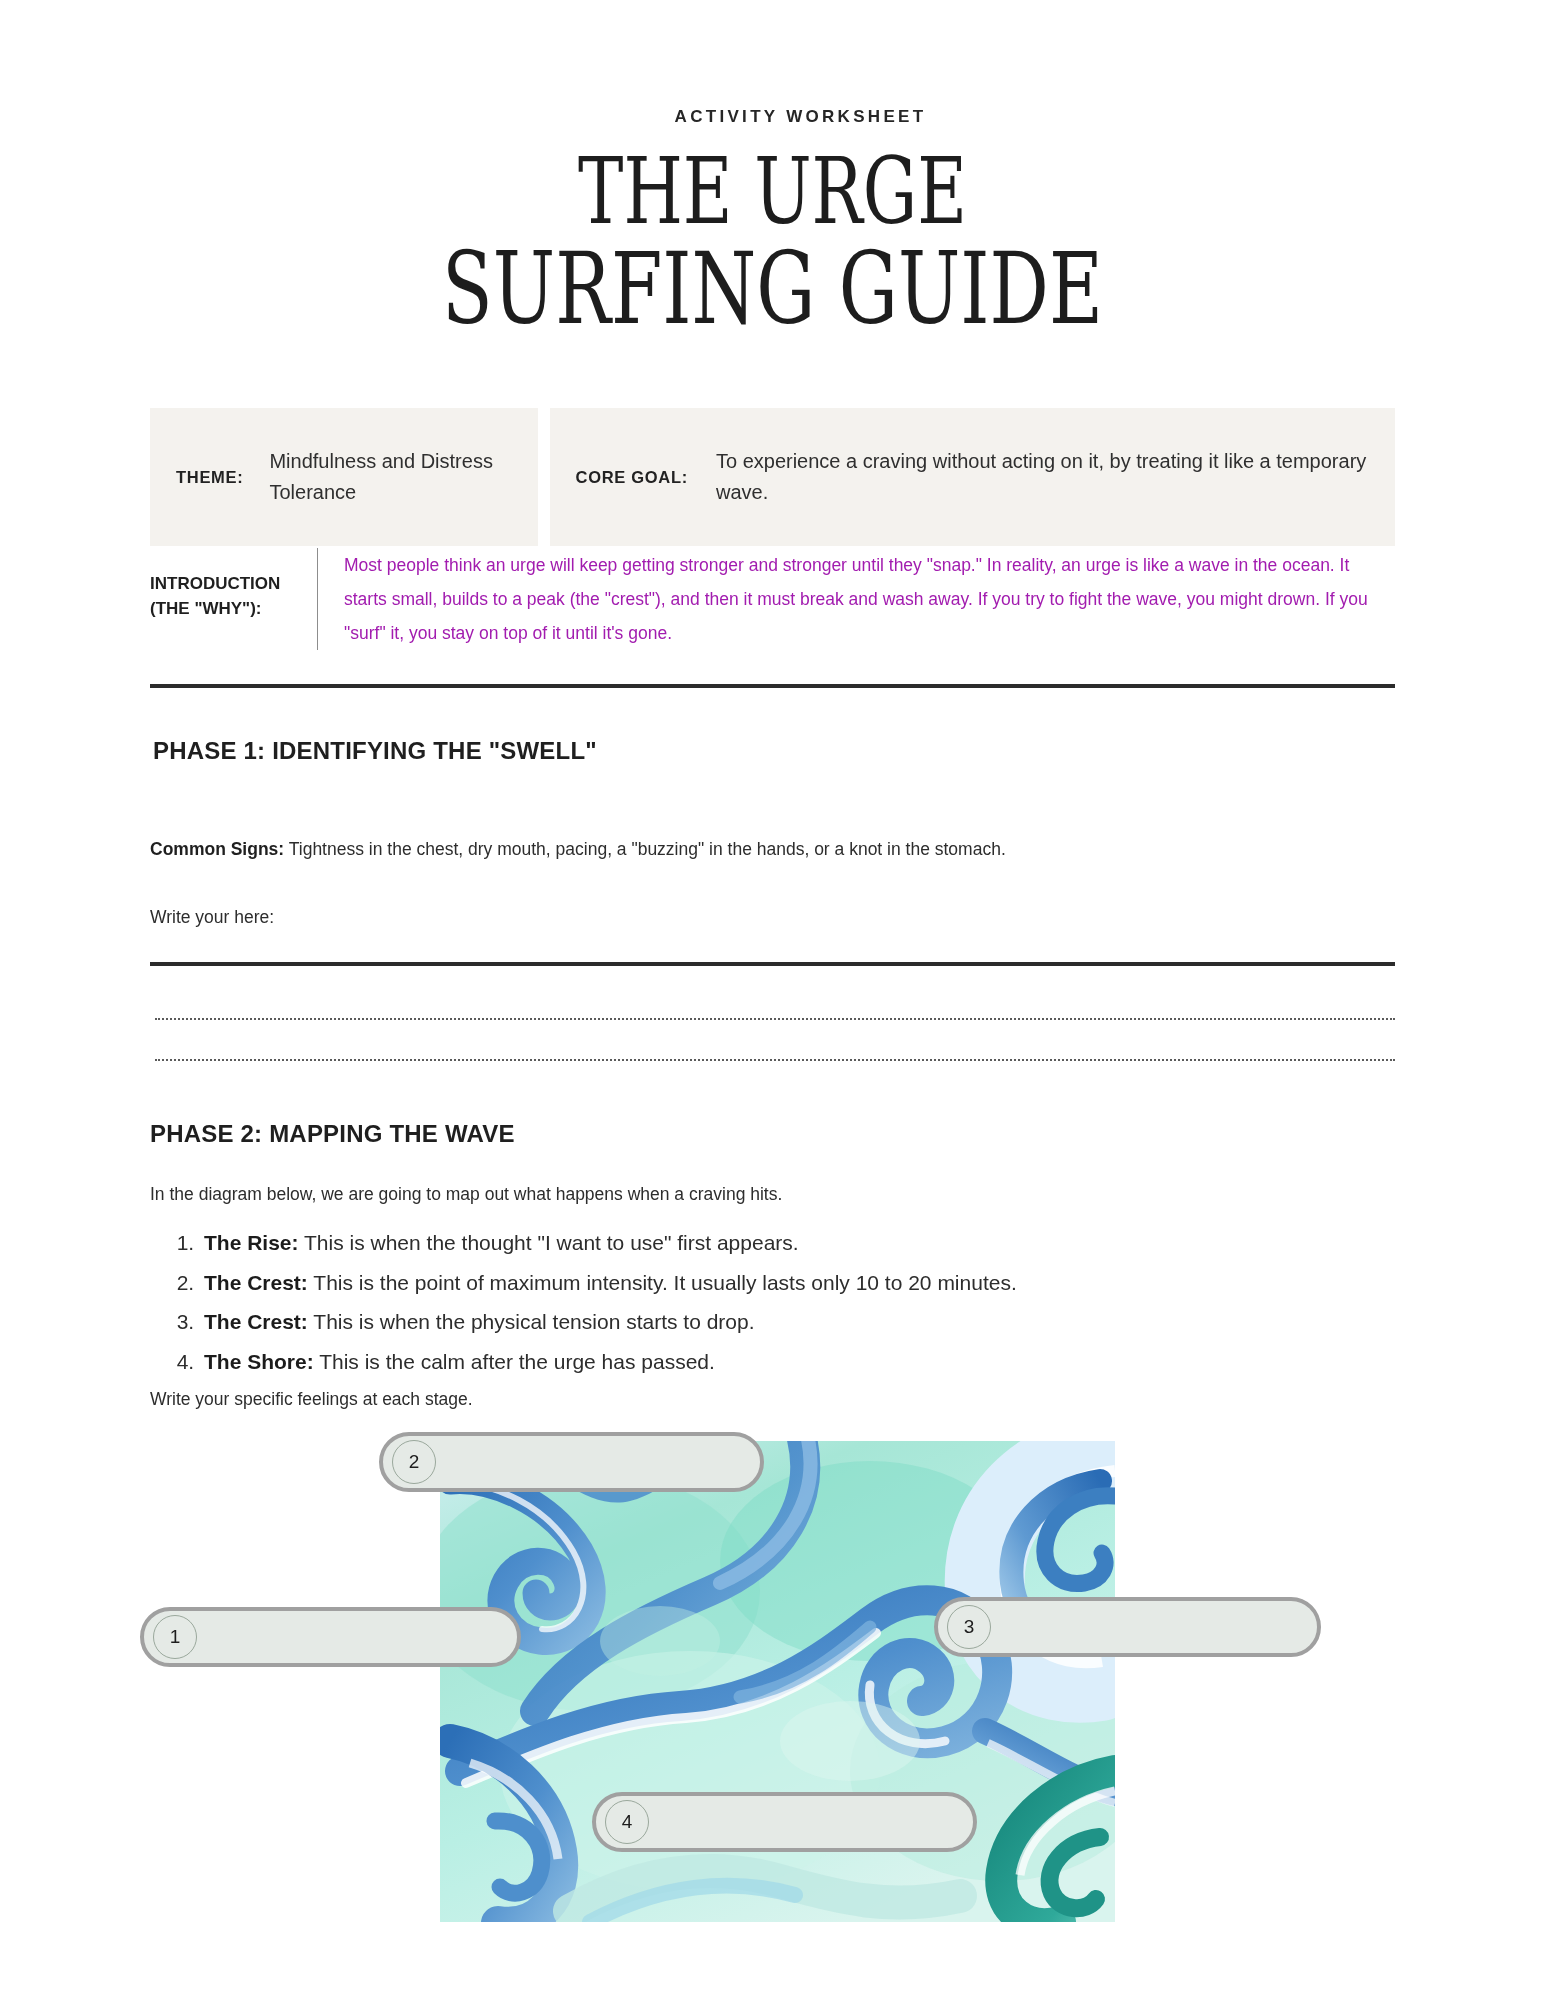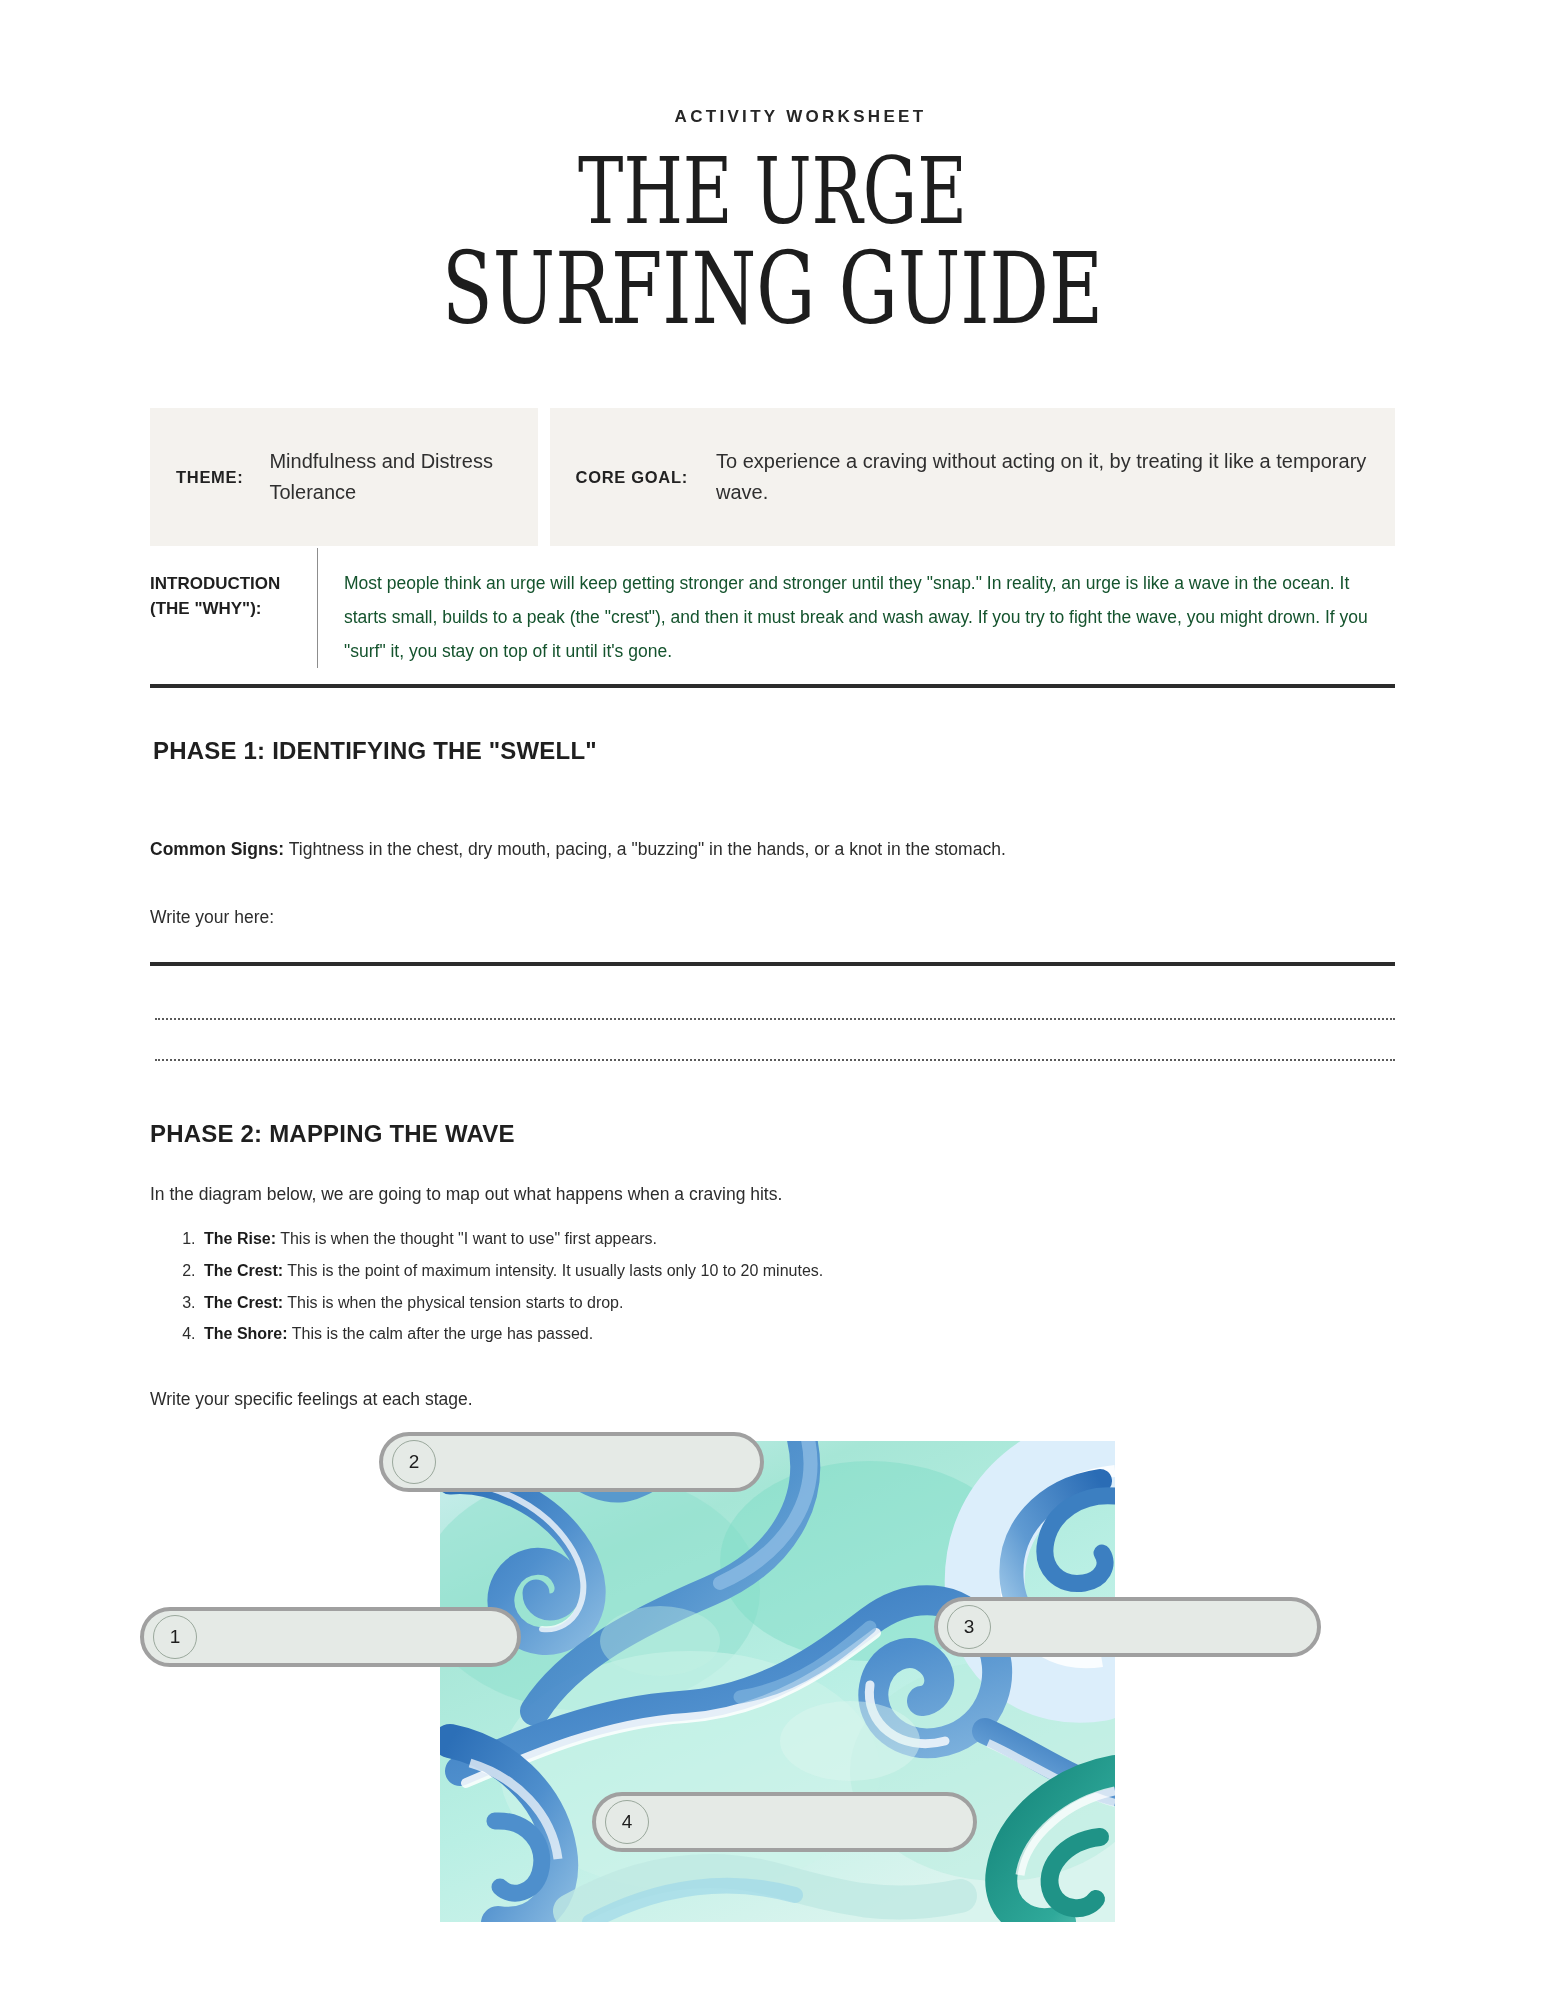--- a/index.html
+++ b/index.html
@@ -115,22 +115,21 @@
     flex: 0 0 1px;
     align-self: stretch;
     background: #8d8d8d;
     margin: 0 26px 0 12px;
     min-height: 100px;
   }
   .intro-text {
     flex: 1 1 auto;
     font-size: 17.5px;
     line-height: 1.95;
-    color: #14532d;
-    margin-top: 18px;
+    color: #a21caf;
   }
 
   
   .thick-rule {
     position: absolute;
     left: 150px;
     width: 1245px;
     height: 4px;
     background: #2b2b2b;
   }
@@ -173,21 +172,21 @@
   .body-text b { font-weight: bold; color: #1f1f1f; }
 
   .stage-list {
     position: absolute;
     top: 1227px;
     left: 150px;
     width: 1100px;
     margin: 0;
     padding: 0 0 0 50px;
     list-style: decimal;
-    font-size: 16px;
+    font-size: 21px;
     color: #2d2d2d;
   }
   .stage-list li {
     line-height: 1.55;
     margin-bottom: 7px;
     padding-left: 4px;
   }
   .stage-list li b { font-weight: bold; color: #1c1c1c; }
 
   

